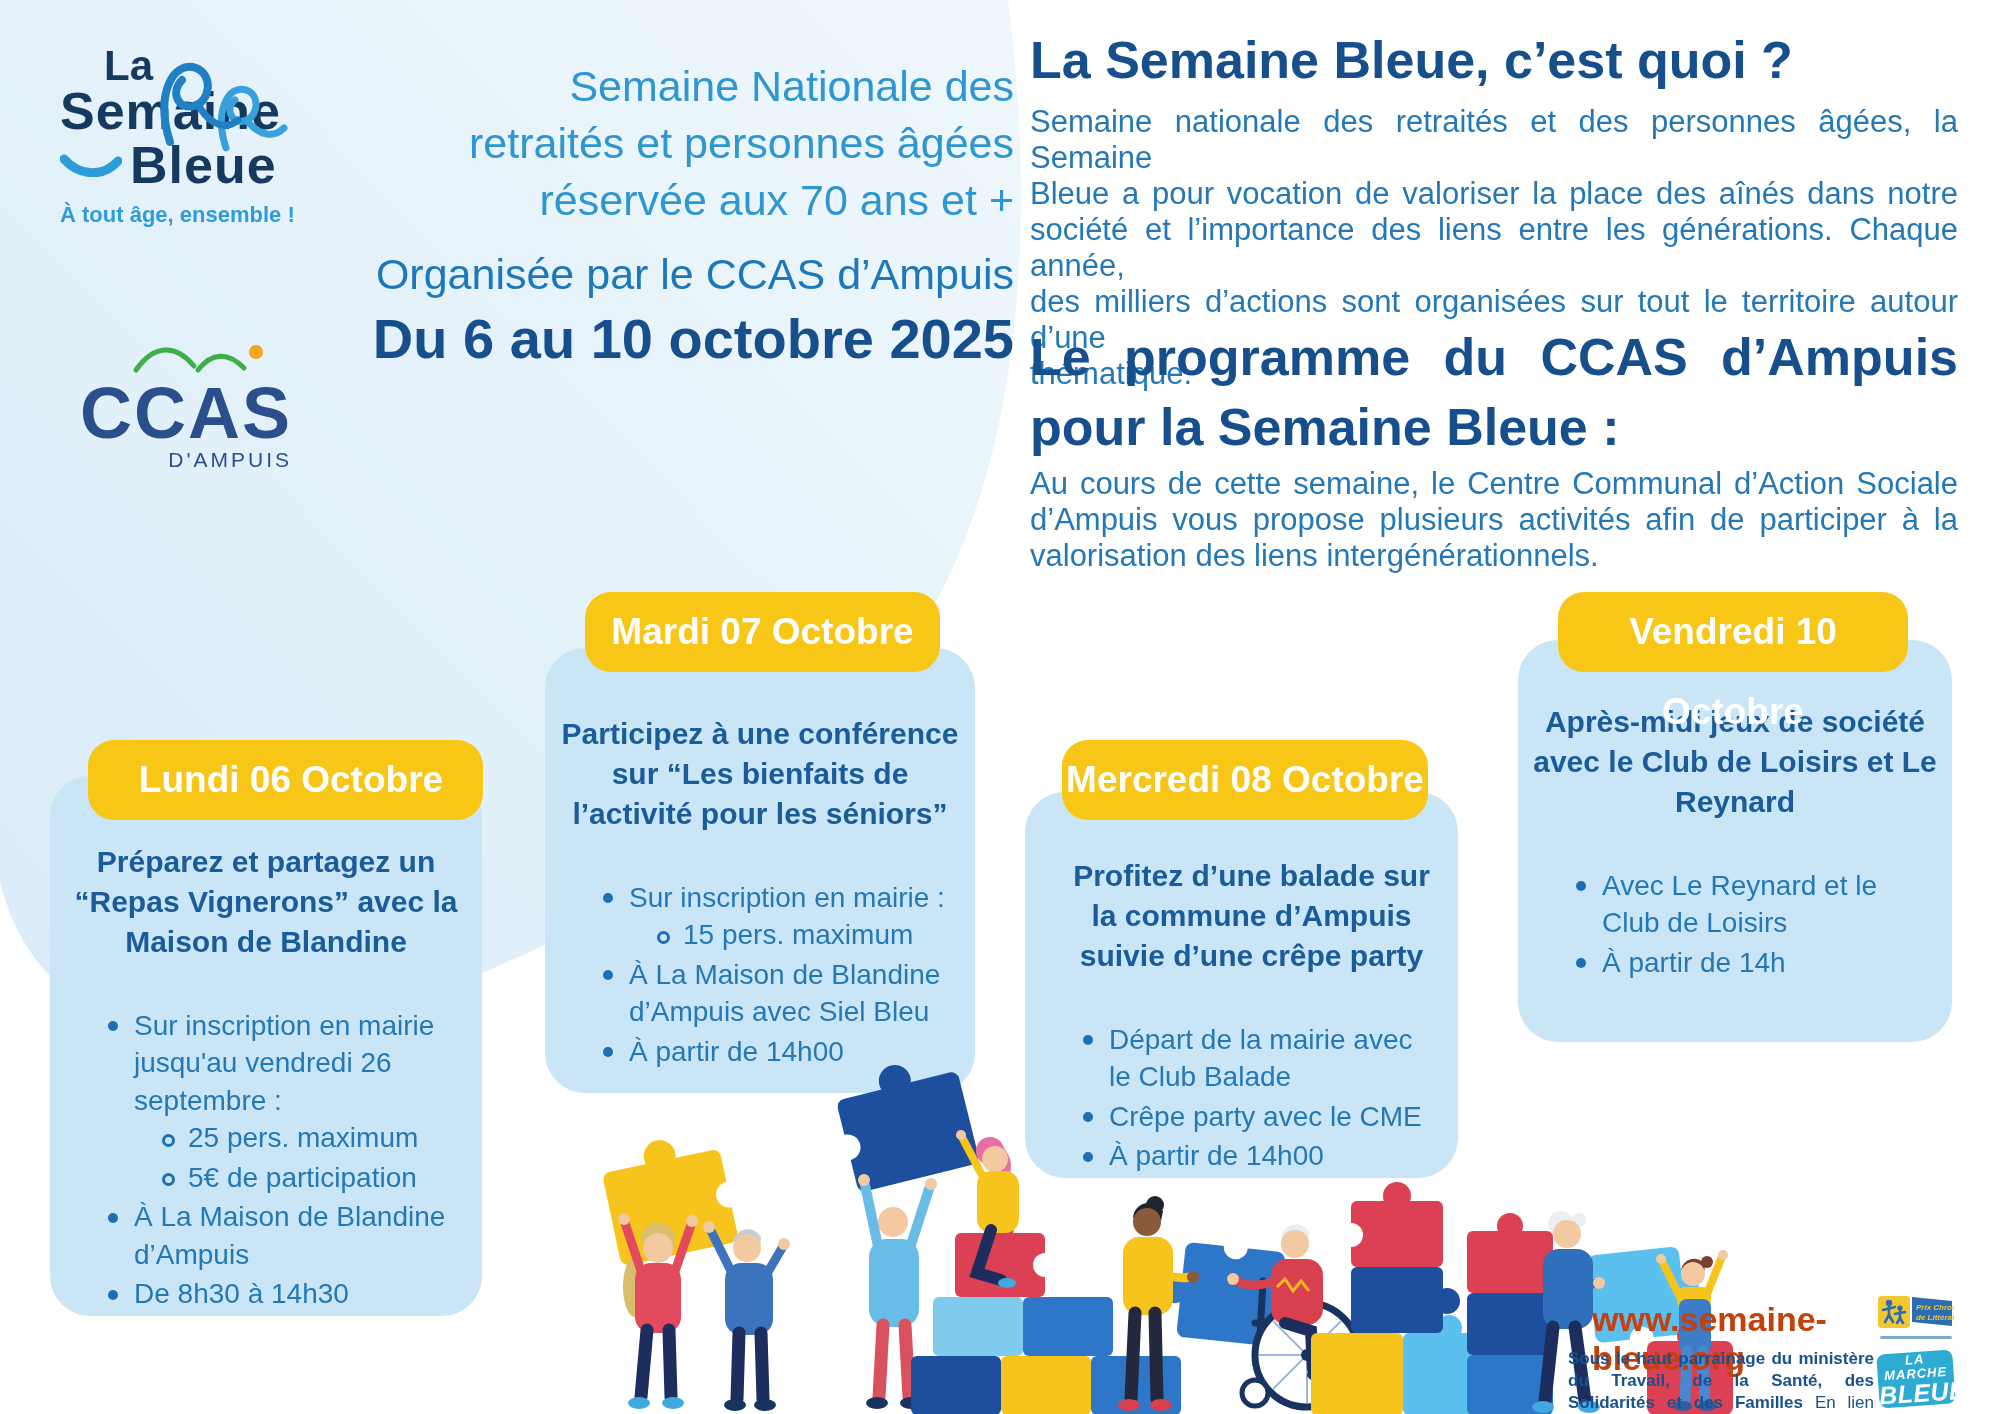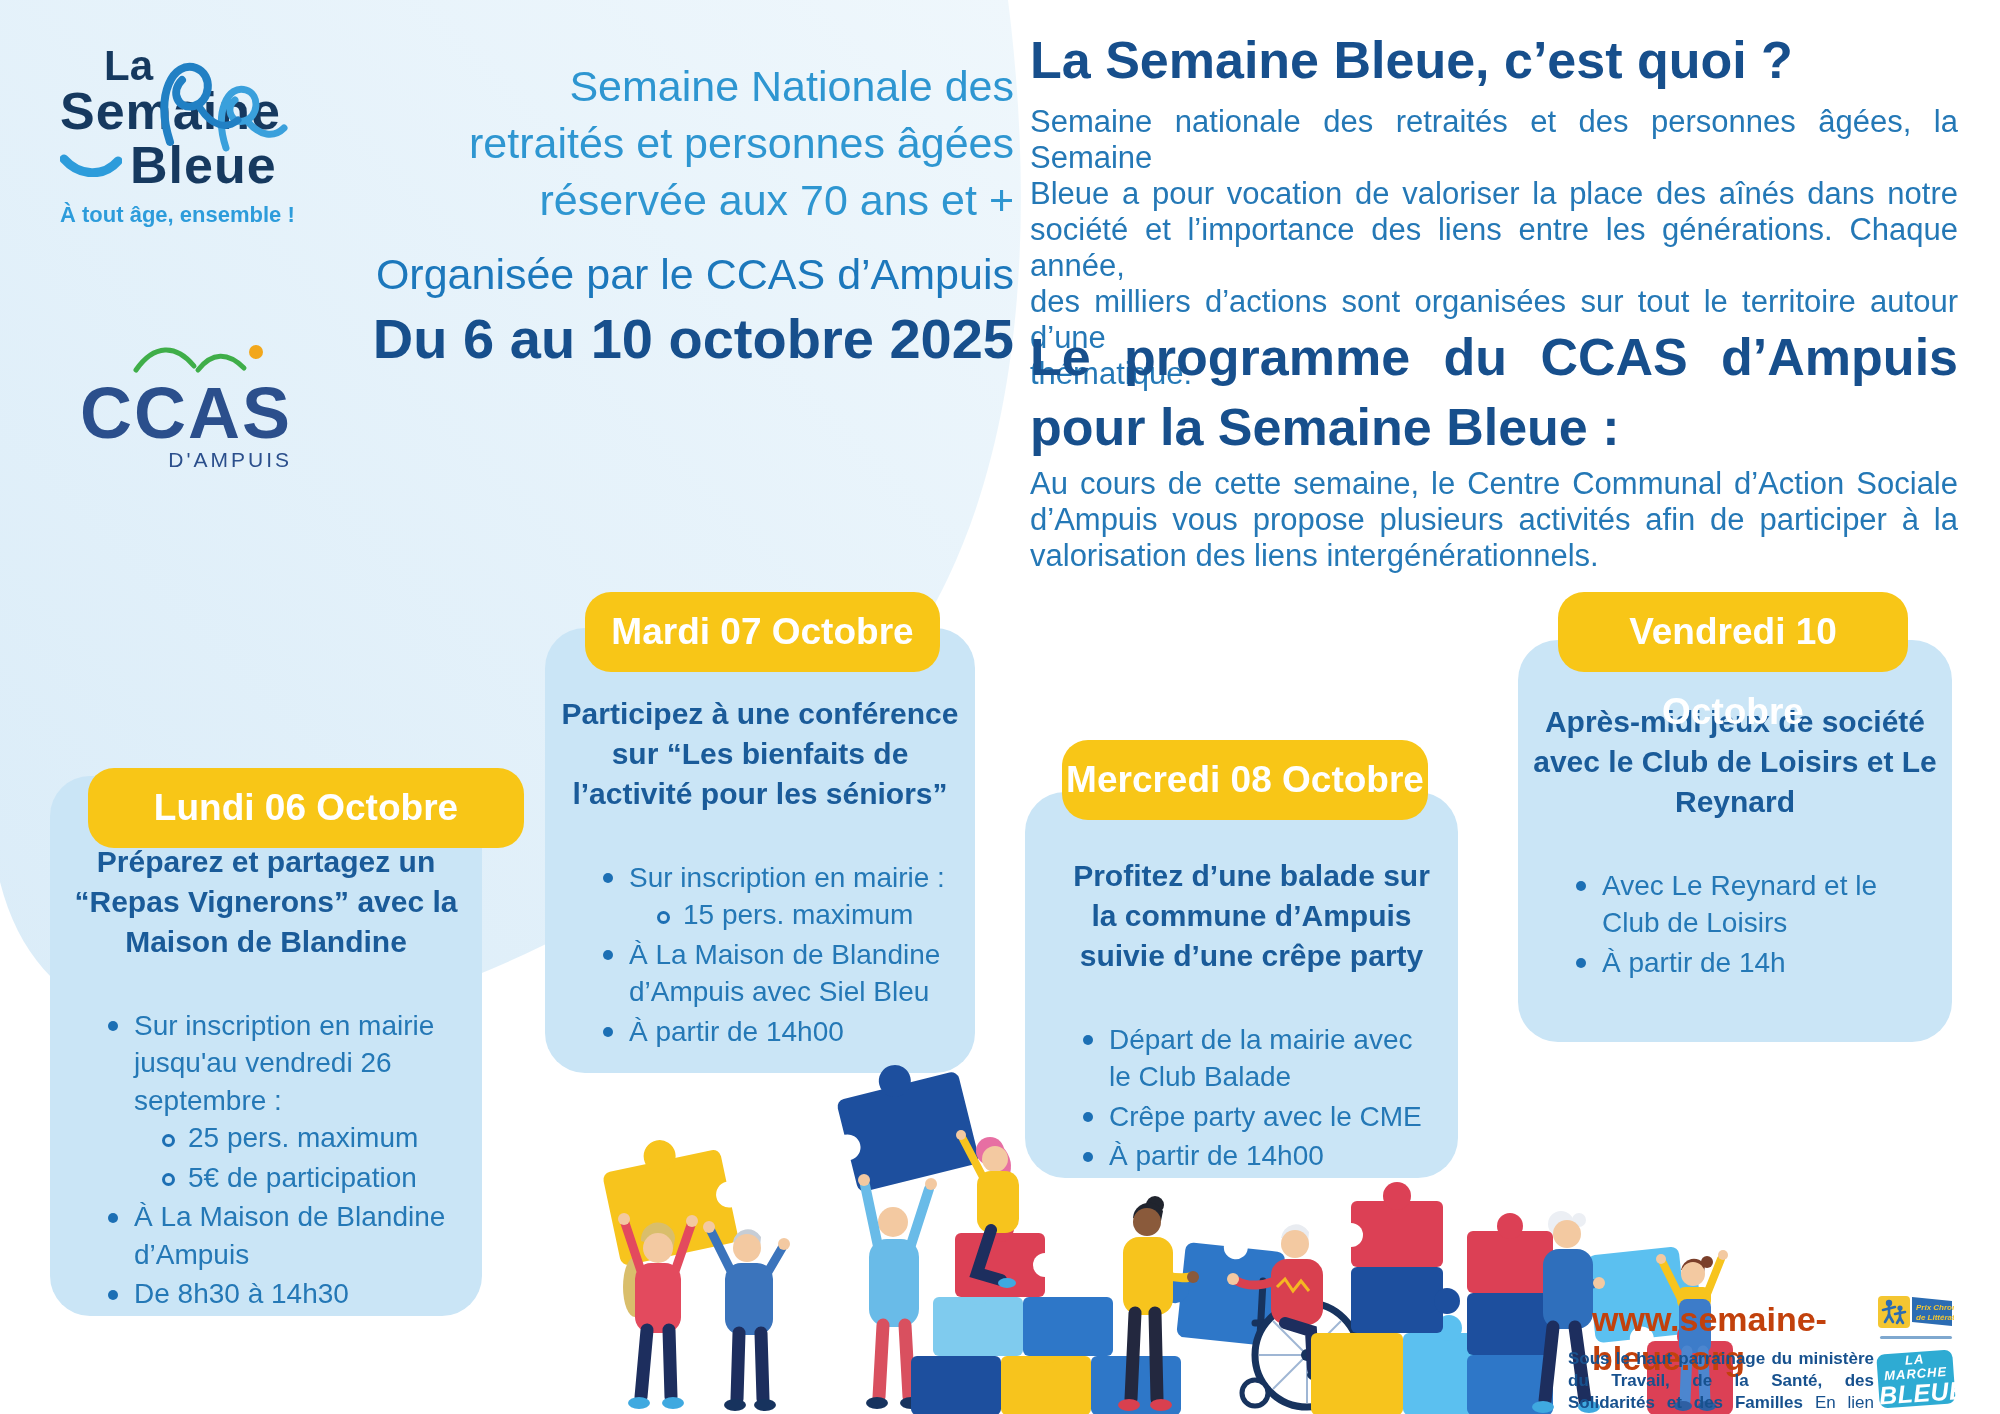--- a/index.html
+++ b/index.html
@@ -46,24 +46,24 @@
               line-height:1.34;padding:0 14px;}
   .card ul{list-style:none;margin:44px 0 0 0;padding:0 18px 0 58px;}
   .card li{position:relative;font-size:28px;line-height:1.34;color:#2478B6;
            padding-left:26px;margin-bottom:2px;}
   .card li::before{content:"";position:absolute;left:0;top:0.52em;width:10px;height:10px;
                    border-radius:50%;background:#1C6FB4;}
   .card li ul{margin:0 0 0 28px;padding:0;}
   .card li li::before{background:transparent;border:3px solid #1C6FB4;width:7px;height:7px;}
 
   #card-0 .card-body{left:50px;top:776px;width:432px;height:540px;}
-  #card-0 .pill{left:88px;top:768px;width:436px;}
+  #card-0 .pill{left:88px;top:740px;width:384px;padding-left:11px;}
   #card-0 .card-title{margin-top:66px;}
 
-  #card-1 .card-body{left:545px;top:628px;width:430px;height:445px;}
+  #card-1 .card-body{left:545px;top:648px;width:430px;height:445px;}
   #card-1 .pill{left:585px;top:592px;width:355px;}
   #card-1 .card-title{margin-top:66px;}
 
   #card-2 .card-body{left:1025px;top:792px;width:433px;height:386px;}
   #card-2 .pill{left:1062px;top:740px;width:366px;}
   #card-2 .card-title{margin-top:64px;margin-left:20px;}
 
   #card-3 .card-body{left:1518px;top:640px;width:434px;height:402px;}
   #card-3 .pill{left:1558px;top:592px;width:350px;}
   #card-3 .card-title{margin-top:62px;}

